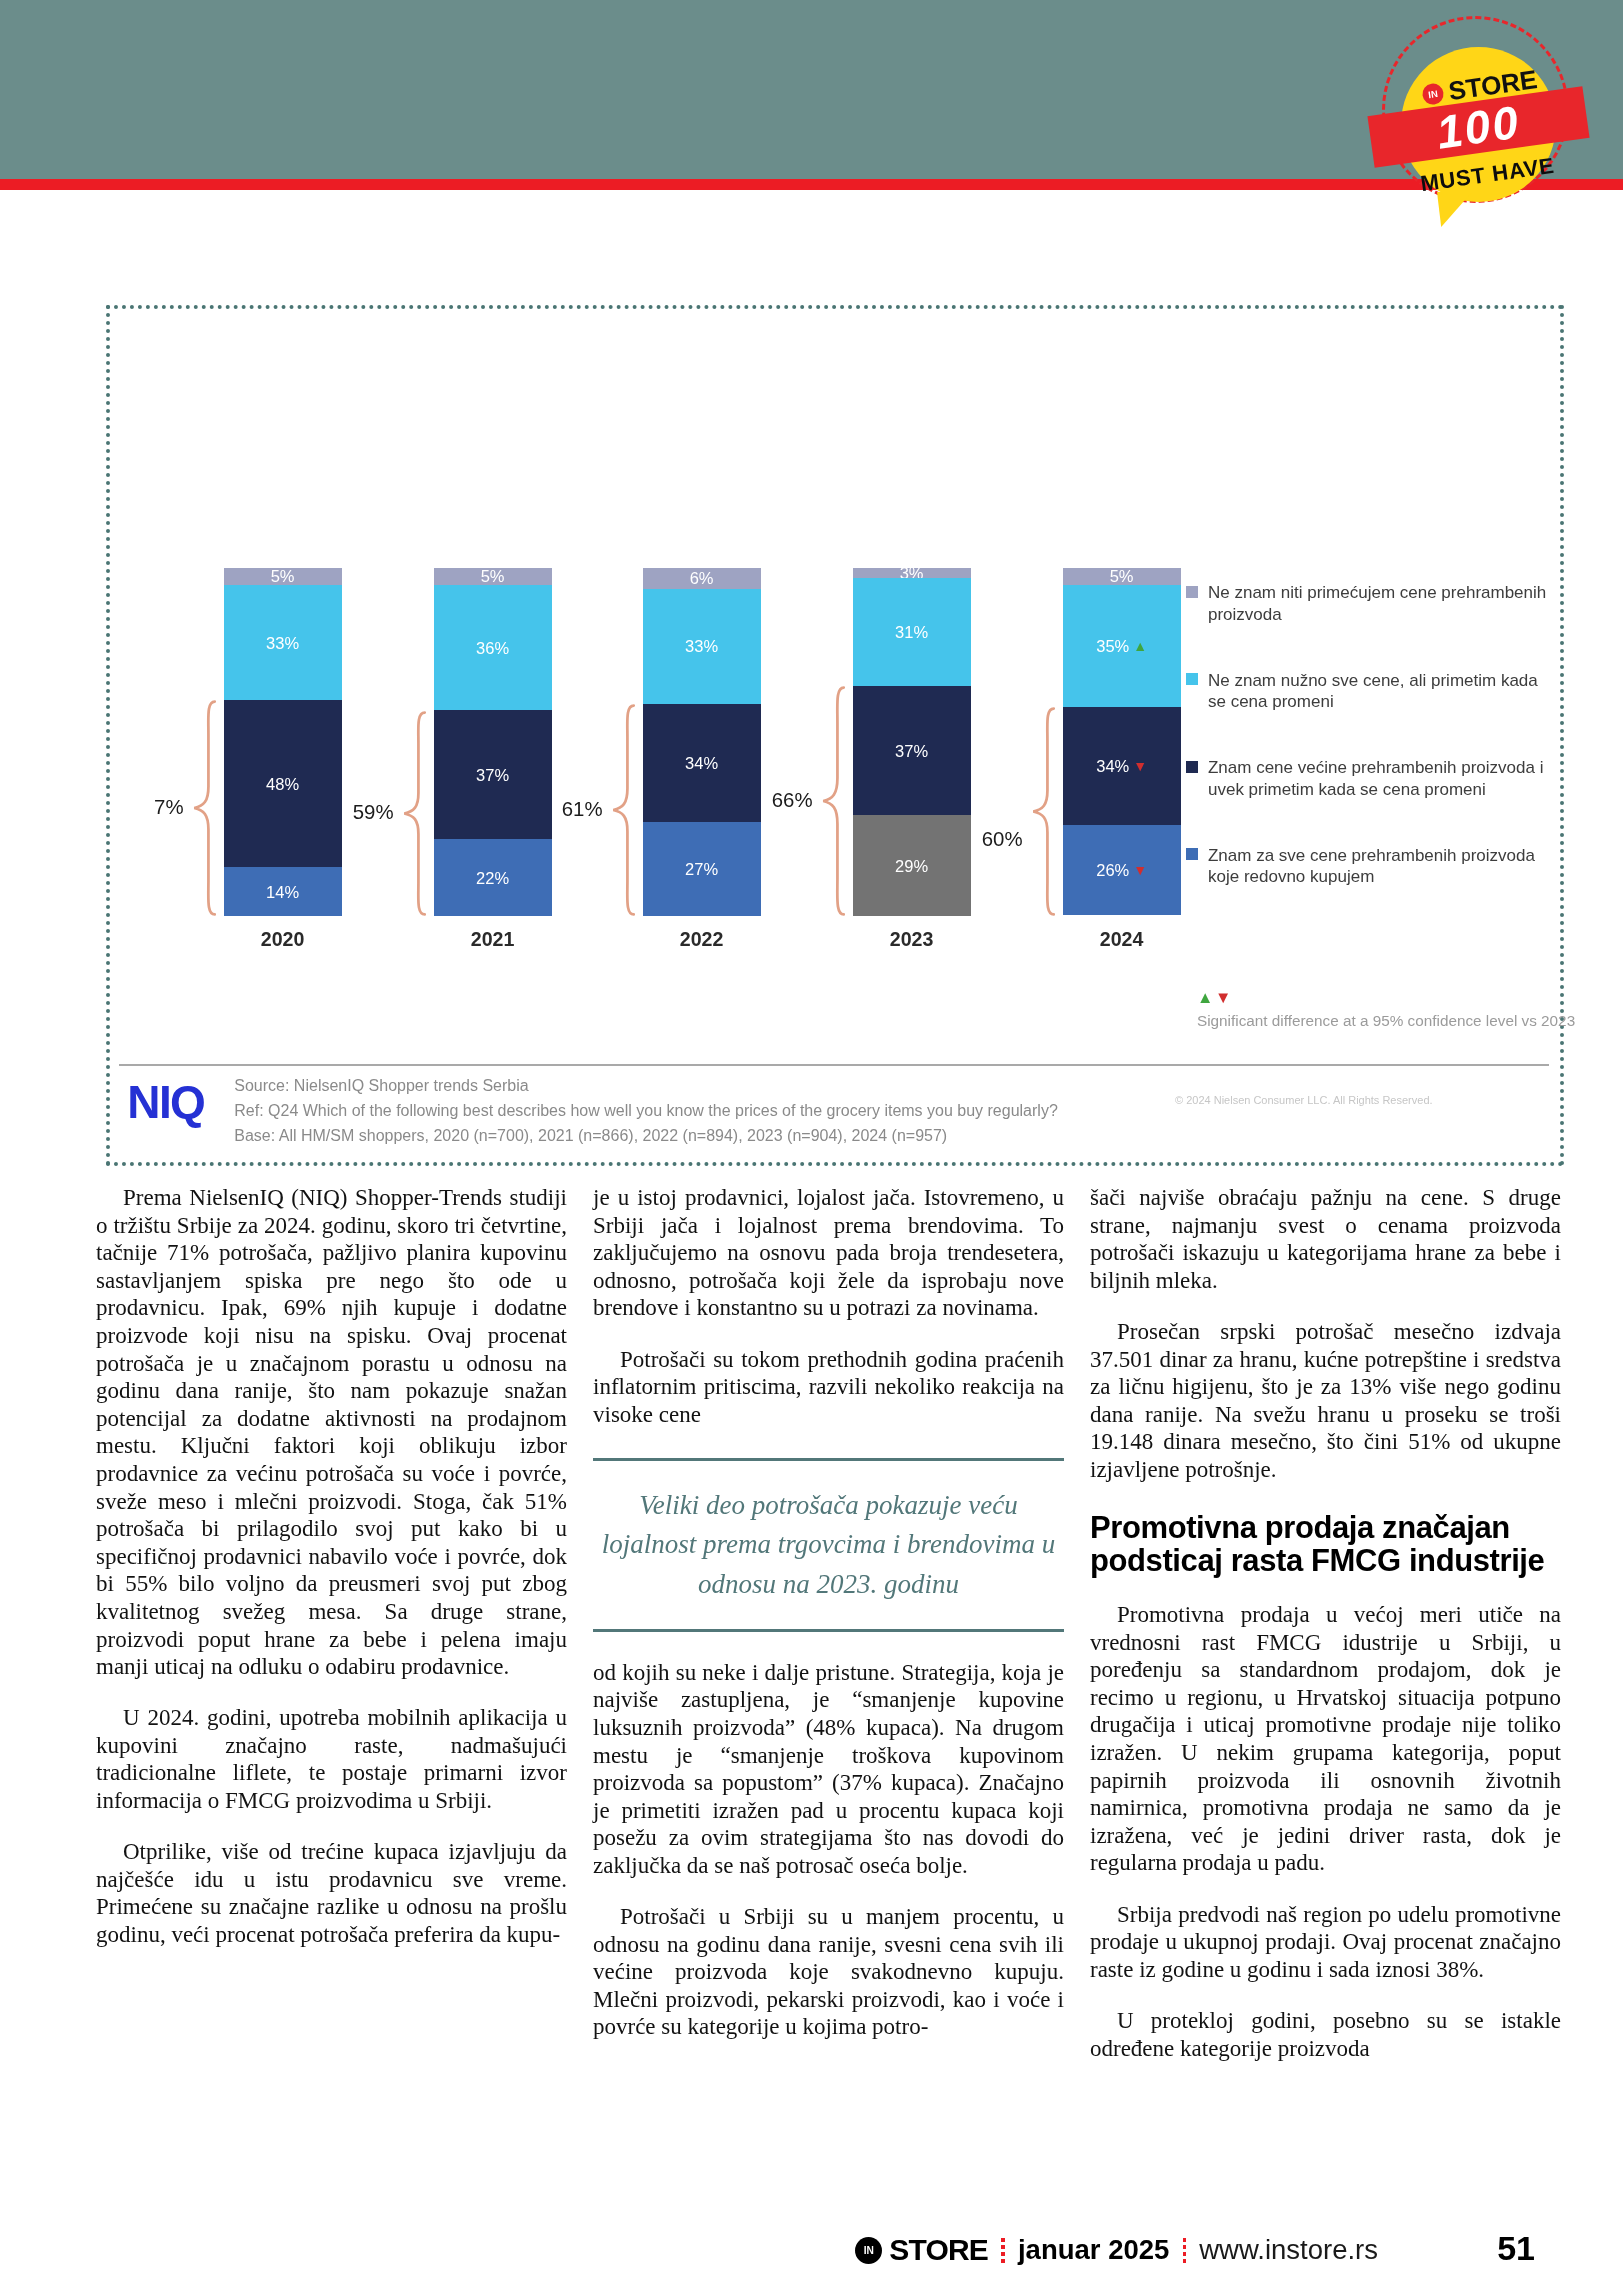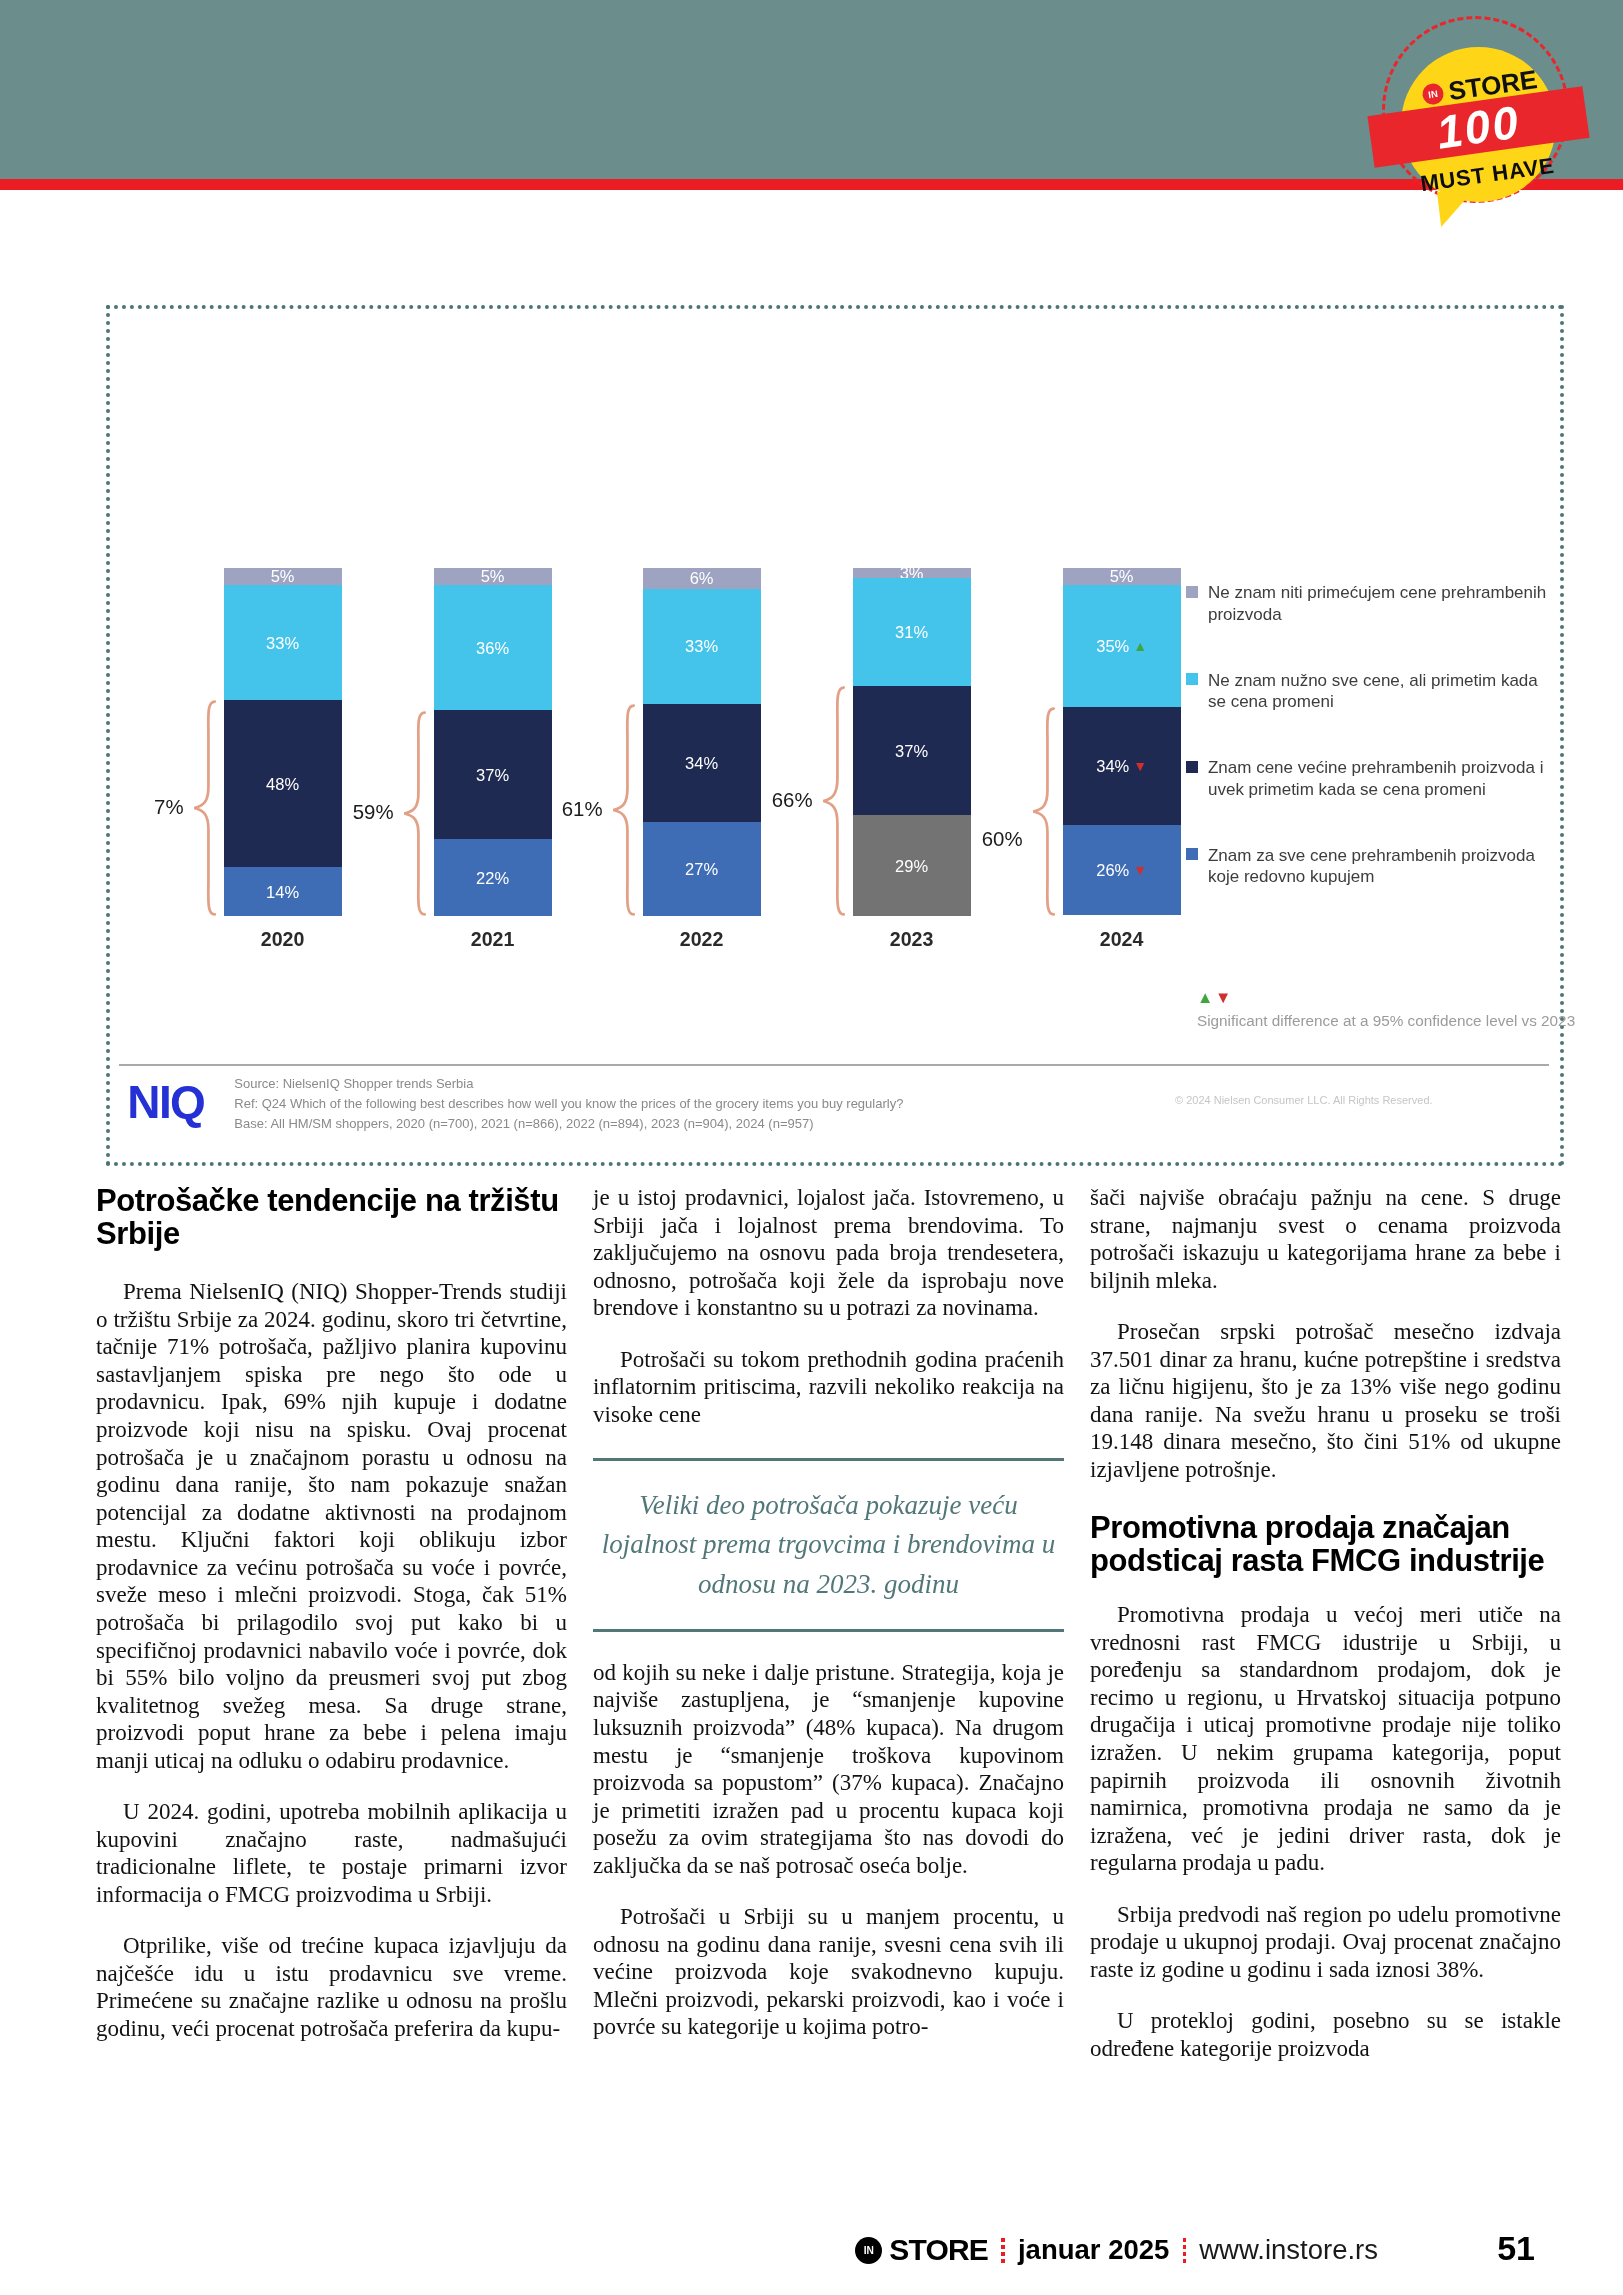--- a/index.html
+++ b/index.html
@@ -55,21 +55,21 @@
 
   .sig-note { position:absolute; left:1087px; top:679px; }
   .sig-arrows { font-size:16.5px; letter-spacing:1.6px; }
   .sig-up { color:#3FA63F; } .sig-down { color:#D12E2E; }
   .sig-text { margin-top:4.7px; font-size:15.3px; color:#9B9B9B; white-space:nowrap; }
 
   .chart-sep { position:absolute; left:9.4px; top:755px; width:1430px; height:2.4px; background:#A9A9A9; }
   .niq-row { position:absolute; left:17.3px; top:765px; display:flex; }
   .niq-logo { font-size:46px; font-weight:bold; color:#2531D4; letter-spacing:-1.6px;
               line-height:1; margin:4.7px 30px 0 0; }
-  .source-lines { font-size:13px; color:#8a8a8a; line-height:1.55; }
+  .source-lines { font-size:16px; color:#8a8a8a; line-height:1.55; }
   .chart-copyright { position:absolute; left:1065px; top:785px; font-size:11px; color:#C6C6C6; }
 
   
   .article { position:absolute; left:96px; top:1184px; width:1465px; display:flex; gap:26px; }
   .col { width:471px; }
   .head { font-size:31px; font-weight:bold; line-height:1.08; color:#000;
           letter-spacing:-0.4px; margin:0 0 27px 0; }
   .subhead { font-size:31px; font-weight:bold; line-height:1.08; color:#000;
              letter-spacing:-0.4px; margin:27px 0 23.6px 0; }
   .col p { font-family:"Liberation Serif",serif; font-size:23px; line-height:1.2;
@@ -255,21 +255,20 @@
         <div>Source: NielsenIQ Shopper trends Serbia</div>
         <div>Ref: Q24 Which of the following best describes how well you know the prices of the grocery items you buy regularly?</div>
         <div>Base: All HM/SM shoppers, 2020 (n=700), 2021 (n=866), 2022 (n=894), 2023 (n=904), 2024 (n=957)</div>
       </div>
     </div>
     <div class="chart-copyright">© 2024 Nielsen Consumer LLC. All Rights Reserved.</div>
   </div>
 
   <div class="article">
     <div class="col">
-      <h1 class="head">Potrošačke tendencije na tržištu Srbije</h1>
       <p>Prema NielsenIQ (NIQ) Shopper-Trends studiji o tržištu Srbije za 2024. godinu, skoro tri četvrtine, tačnije 71% potrošača, pažljivo planira kupovinu sastavljanjem spiska pre nego što ode u prodavnicu. Ipak, 69% njih kupuje i dodatne proizvode koji nisu na spisku. Ovaj procenat potrošača je u značajnom porastu u odnosu na godinu dana ranije, što nam pokazuje snažan potencijal za dodatne aktivnosti na prodajnom mestu. Ključni faktori koji oblikuju izbor prodavnice za većinu potrošača su voće i povrće, sveže meso i mlečni proizvodi. Stoga, čak 51% potrošača bi prilagodilo svoj put kako bi u specifičnoj prodavnici nabavilo voće i povrće, dok bi 55% bilo voljno da preusmeri svoj put zbog kvalitetnog svežeg mesa. Sa druge strane, proizvodi poput hrane za bebe i pelena imaju manji uticaj na odluku o odabiru prodavnice.</p>
       <p>U 2024. godini, upotreba mobilnih aplikacija u kupovini značajno raste, nadmašujući tradicionalne liflete, te postaje primarni izvor informacija o FMCG proizvodima u Srbiji.</p>
       <p>Otprilike, više od trećine kupaca izjavljuju da najčešće idu u istu prodavnicu sve vreme. Primećene su značajne razlike u odnosu na prošlu godinu, veći procenat potrošača preferira da kupu-</p>
     </div>
     <div class="col">
       <p class="cont">je u istoj prodavnici, lojalost jača. Istovremeno, u Srbiji jača i lojalnost prema brendovima. To zaključujemo na osnovu pada broja trendesetera, odnosno, potrošača koji žele da isprobaju nove brendove i konstantno su u potrazi za novinama.</p>
       <p>Potrošači su tokom prethodnih godina praćenih inflatornim pritiscima, razvili nekoliko reakcija na visoke cene</p>
       <div class="quote">Veliki deo potrošača pokazuje veću lojalnost prema trgovcima i brendovima u odnosu na 2023. godinu</div>
       <p class="cont">od kojih su neke i dalje pristune. Strategija, koja je najviše zastupljena, je “smanjenje kupovine luksuznih proizvoda” (48% kupaca). Na drugom mestu je “smanjenje troškova kupovinom proizvoda sa popustom” (37% kupaca). Značajno je primetiti izražen pad u procentu kupaca koji posežu za ovim strategijama što nas dovodi do zaključka da se naš potrosač oseća bolje.</p>
       <p>Potrošači u Srbiji su u manjem procentu, u odnosu na godinu dana ranije, svesni cena svih ili većine proizvoda koje svakodnevno kupuju. Mlečni proizvodi, pekarski proizvodi, kao i voće i povrće su kategorije u kojima potro-</p>

